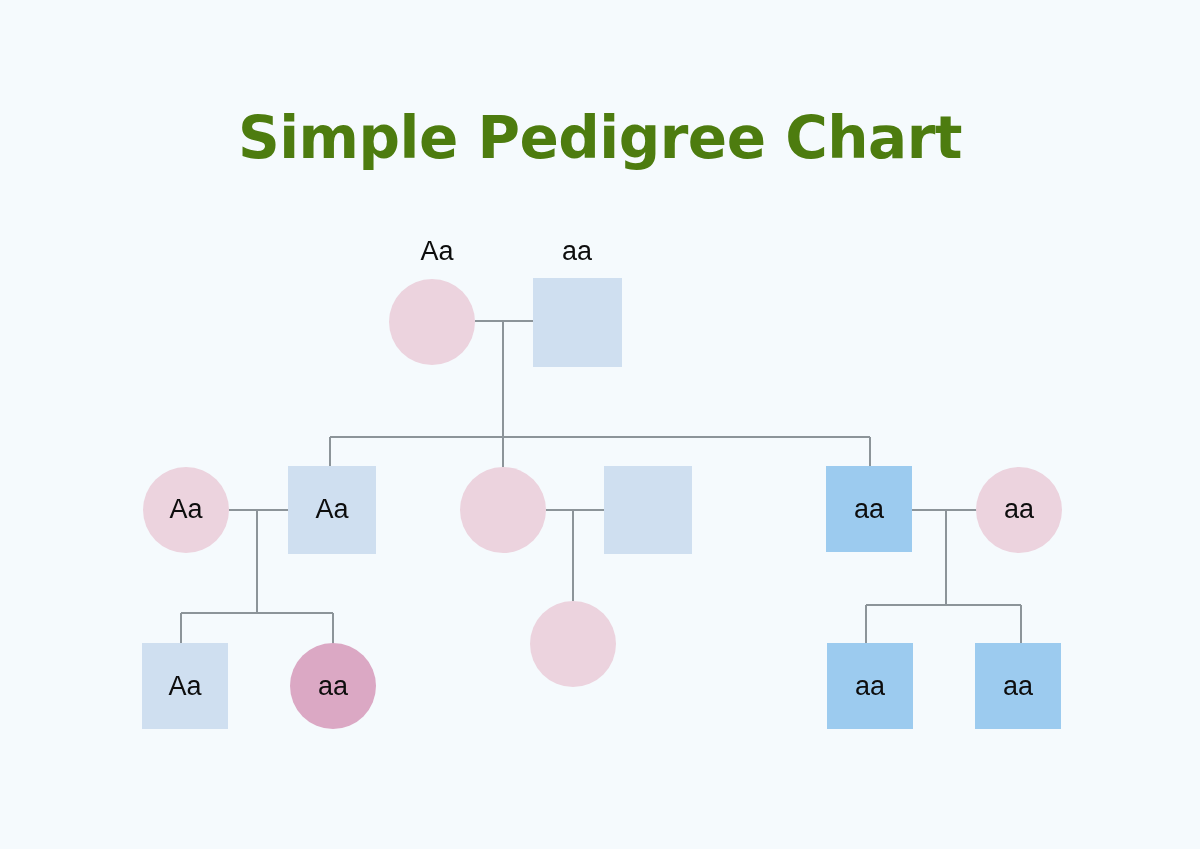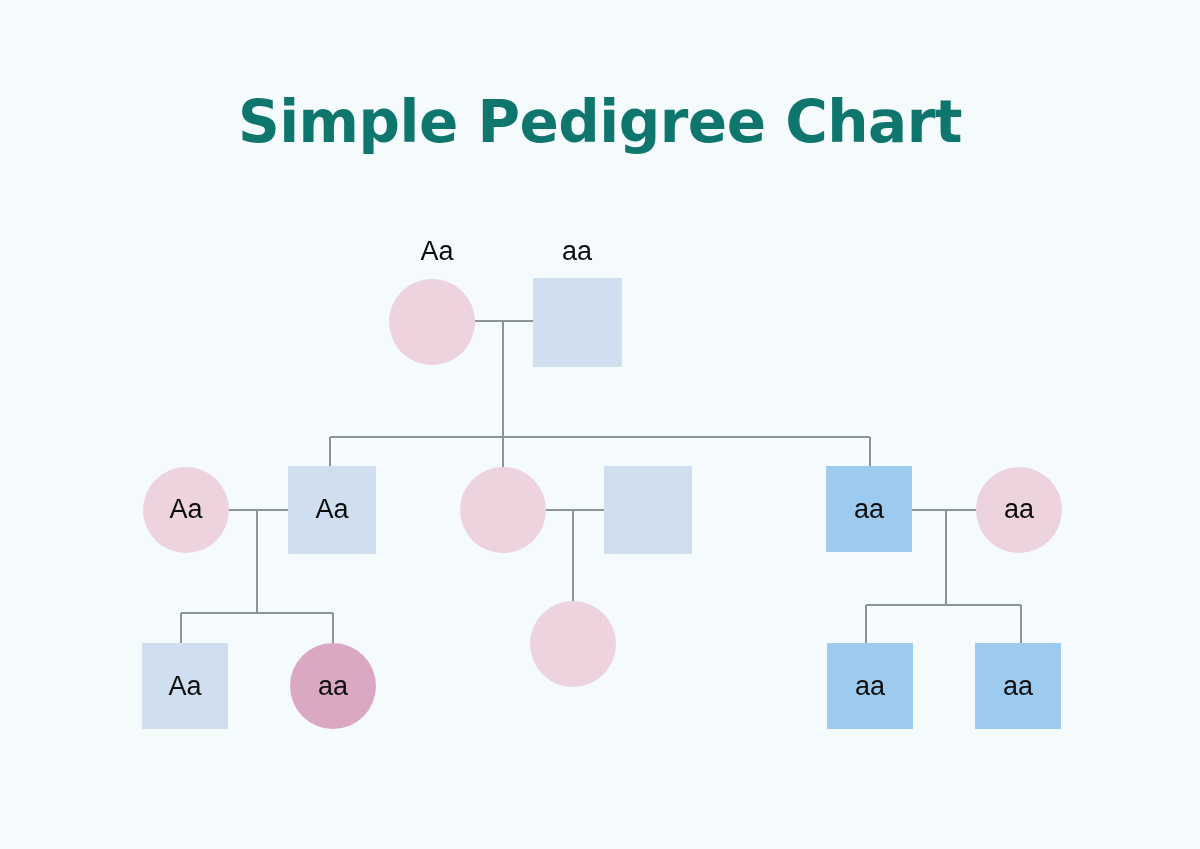--- a/index.html
+++ b/index.html
@@ -15,28 +15,28 @@
   }
   #page {
     position: relative;
     width: 1200px;
     height: 849px;
     background: #f5fafd;
   }
   #chart-title {
     position: absolute;
     left: 0;
-    top: 88px;
+    top: 104px;
     width: 1200px;
     text-align: center;
     font-family: "DejaVu Sans", sans-serif;
     font-weight: bold;
     font-size: 58px;
     letter-spacing: -0.5px;
-    color: #0f766e;
+    color: #4d7c0f;
     white-space: nowrap;
   }
   #pedigree-svg {
     position: absolute;
     left: 0;
     top: 0;
   }
   .node-shape {
     stroke: none;
   }

